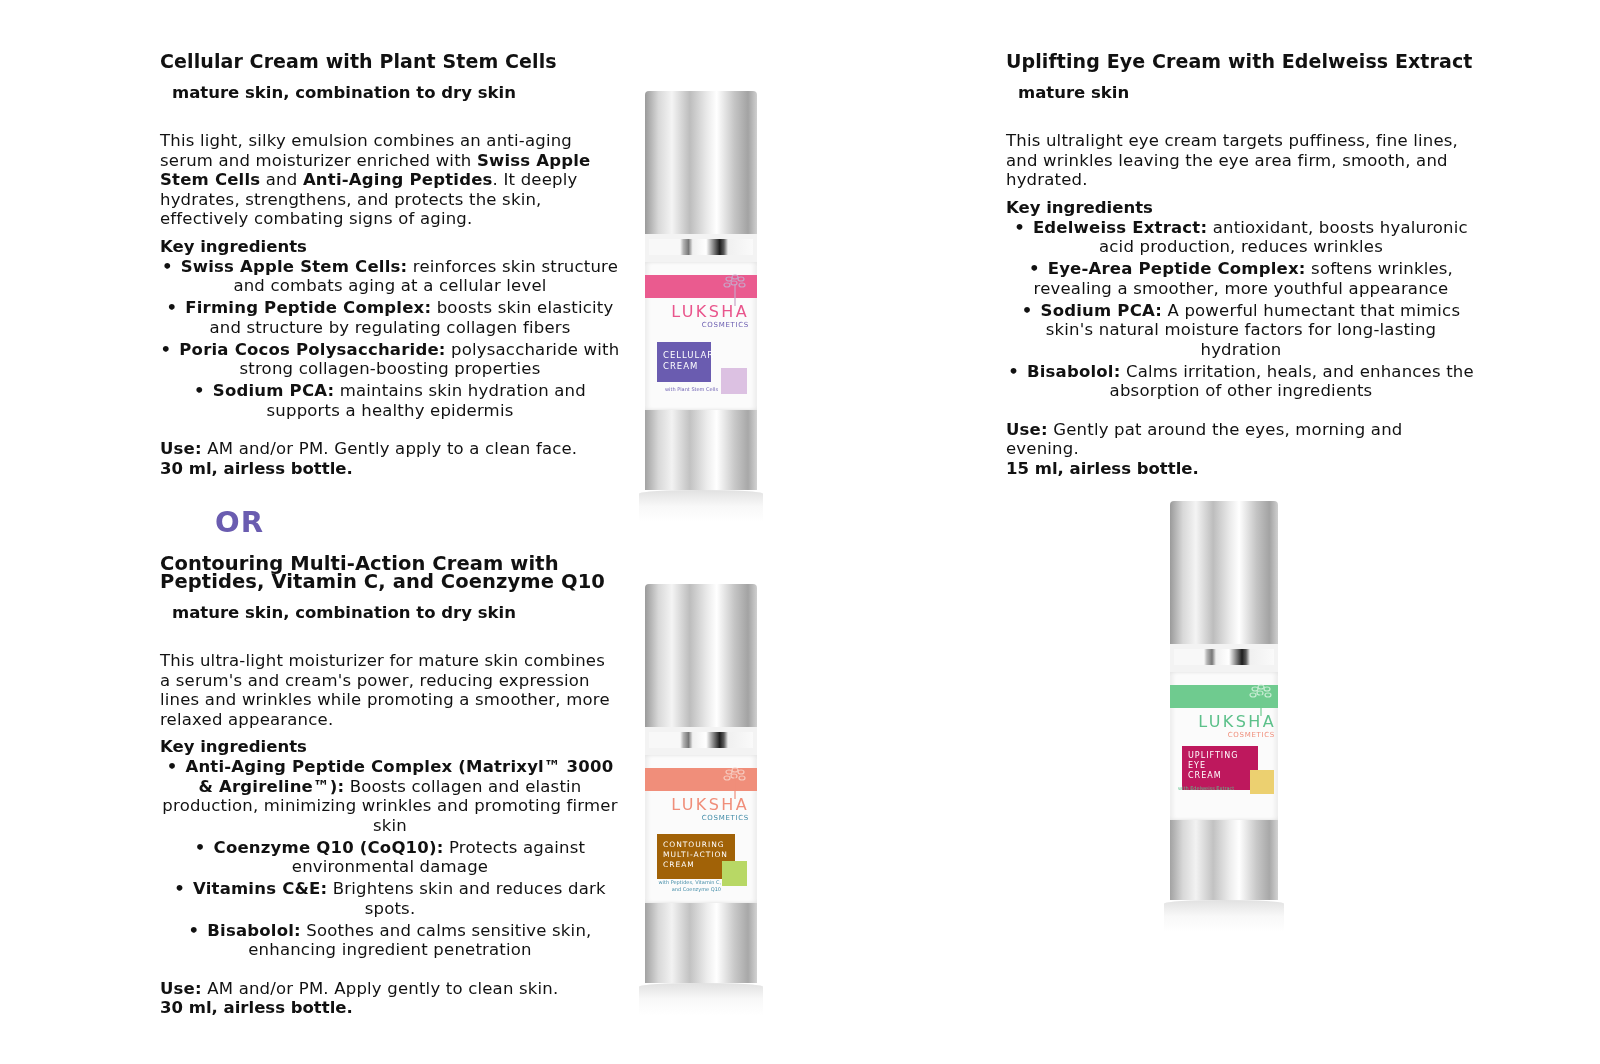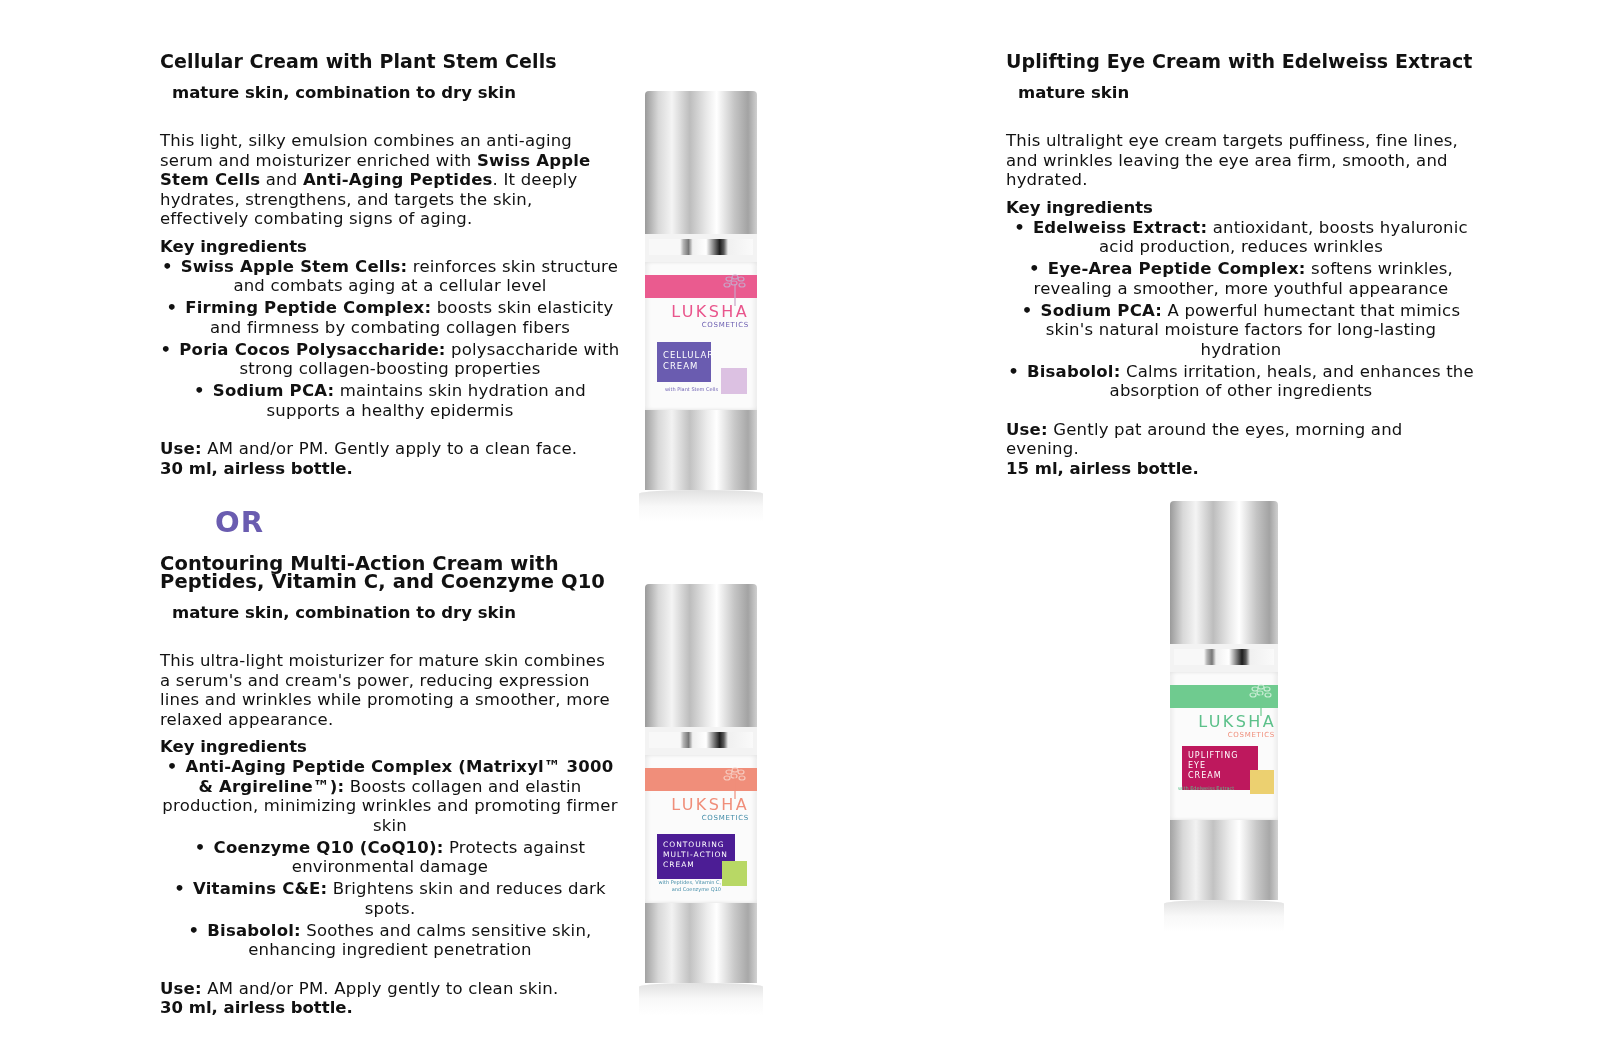--- a/index.html
+++ b/index.html
@@ -41,26 +41,26 @@
           background:linear-gradient(180deg,rgba(200,200,200,0.55) 0%,rgba(235,235,235,0.35) 50%,rgba(255,255,255,0) 100%);
           border-radius:50% 50% 0 0 / 12% 12% 0 0; }
 </style>
 </head>
 <body>
 
 <div class="block" style="left:160px; top:52px; width:460px;">
   <h2 class="title" style="font-size:19px; line-height:19px;">Cellular Cream with Plant Stem Cells</h2>
   <p class="subtitle">mature skin, combination to dry skin</p>
   <p class="para" style="margin-top:28px;">
-    <span>This light, silky emulsion combines an anti-aging serum and moisturizer enriched with </span><b>Swiss Apple Stem Cells</b><span> and </span><b>Anti-Aging Peptides</b><span>. It deeply hydrates, strengthens, and targets the skin, effectively combating signs of aging.</span>
+    <span>This light, silky emulsion combines an anti-aging serum and moisturizer enriched with </span><b>Swiss Apple Stem Cells</b><span> and </span><b>Anti-Aging Peptides</b><span>. It deeply hydrates, strengthens, and protects the skin, effectively combating signs of aging.</span>
   </p>
   <p class="ki" style="margin-top:8px;">Key ingredients</p>
   <ul class="ing">
     <li><span class="bul">•</span><span class="nm">Swiss Apple Stem Cells:</span><span> reinforces skin structure and combats aging at a cellular level</span></li>
-    <li><span class="bul">•</span><span class="nm">Firming Peptide Complex:</span><span> boosts skin elasticity and firmness by combating collagen fibers</span></li>
+    <li><span class="bul">•</span><span class="nm">Firming Peptide Complex:</span><span> boosts skin elasticity and structure by regulating collagen fibers</span></li>
     <li><span class="bul">•</span><span class="nm">Poria Cocos Polysaccharide:</span><span> polysaccharide with strong collagen-boosting properties</span></li>
     <li><span class="bul">•</span><span class="nm">Sodium PCA:</span><span> maintains skin hydration and supports a healthy epidermis</span></li>
   </ul>
   <p class="para" style="margin-top:19px;"><b>Use:</b><span> AM and/or PM. Gently apply to a clean face.</span></p>
   <p class="size">30 ml, airless bottle.</p>
 </div>
 
 <div class="block or" style="left:215px; top:505px;">OR</div>
 
 <div class="block" style="left:160px; top:555px; width:460px;">
@@ -140,21 +140,21 @@
           <ellipse cx="13" cy="5" rx="3" ry="2"></ellipse>
           <ellipse cx="19" cy="7" rx="3" ry="2"></ellipse>
         <ellipse cx="5" cy="13" rx="3" ry="2"></ellipse>
           <ellipse cx="12" cy="11" rx="3" ry="2"></ellipse>
           <ellipse cx="20" cy="13" rx="3" ry="2"></ellipse>
         <line x1="13" y1="12" x2="13" y2="34" stroke="#f08e7a"></line>
       </g>
     </svg>
     <div class="brand" style="color:#f08e7a;">LUKSHA</div>
     <div class="cosm" style="color:#3f8aa6;">COSMETICS</div>
-    <div class="pname" style="top:79px; width:78px; height:45px; background:#4c1d95; font-size:7.5px; line-height:10px; padding-top:6px;">
+    <div class="pname" style="top:79px; width:78px; height:45px; background:#a16207; font-size:7.5px; line-height:10px; padding-top:6px;">
       <span>CONTOURING</span><br>
       <span>MULTI-ACTION</span><br>
       <span>CREAM</span>
     </div>
     <div class="accent" style="left:77px; top:106px; width:25px; height:25px; background:#b8d865;"></div>
     <div class="with" style="left:12px; top:124px; color:#3f8aa6; text-align:right; width:64px;">
       <span>with Peptides, Vitamin C,</span><br>
       <span>and Coenzyme Q10</span>
     </div>
   </div>

